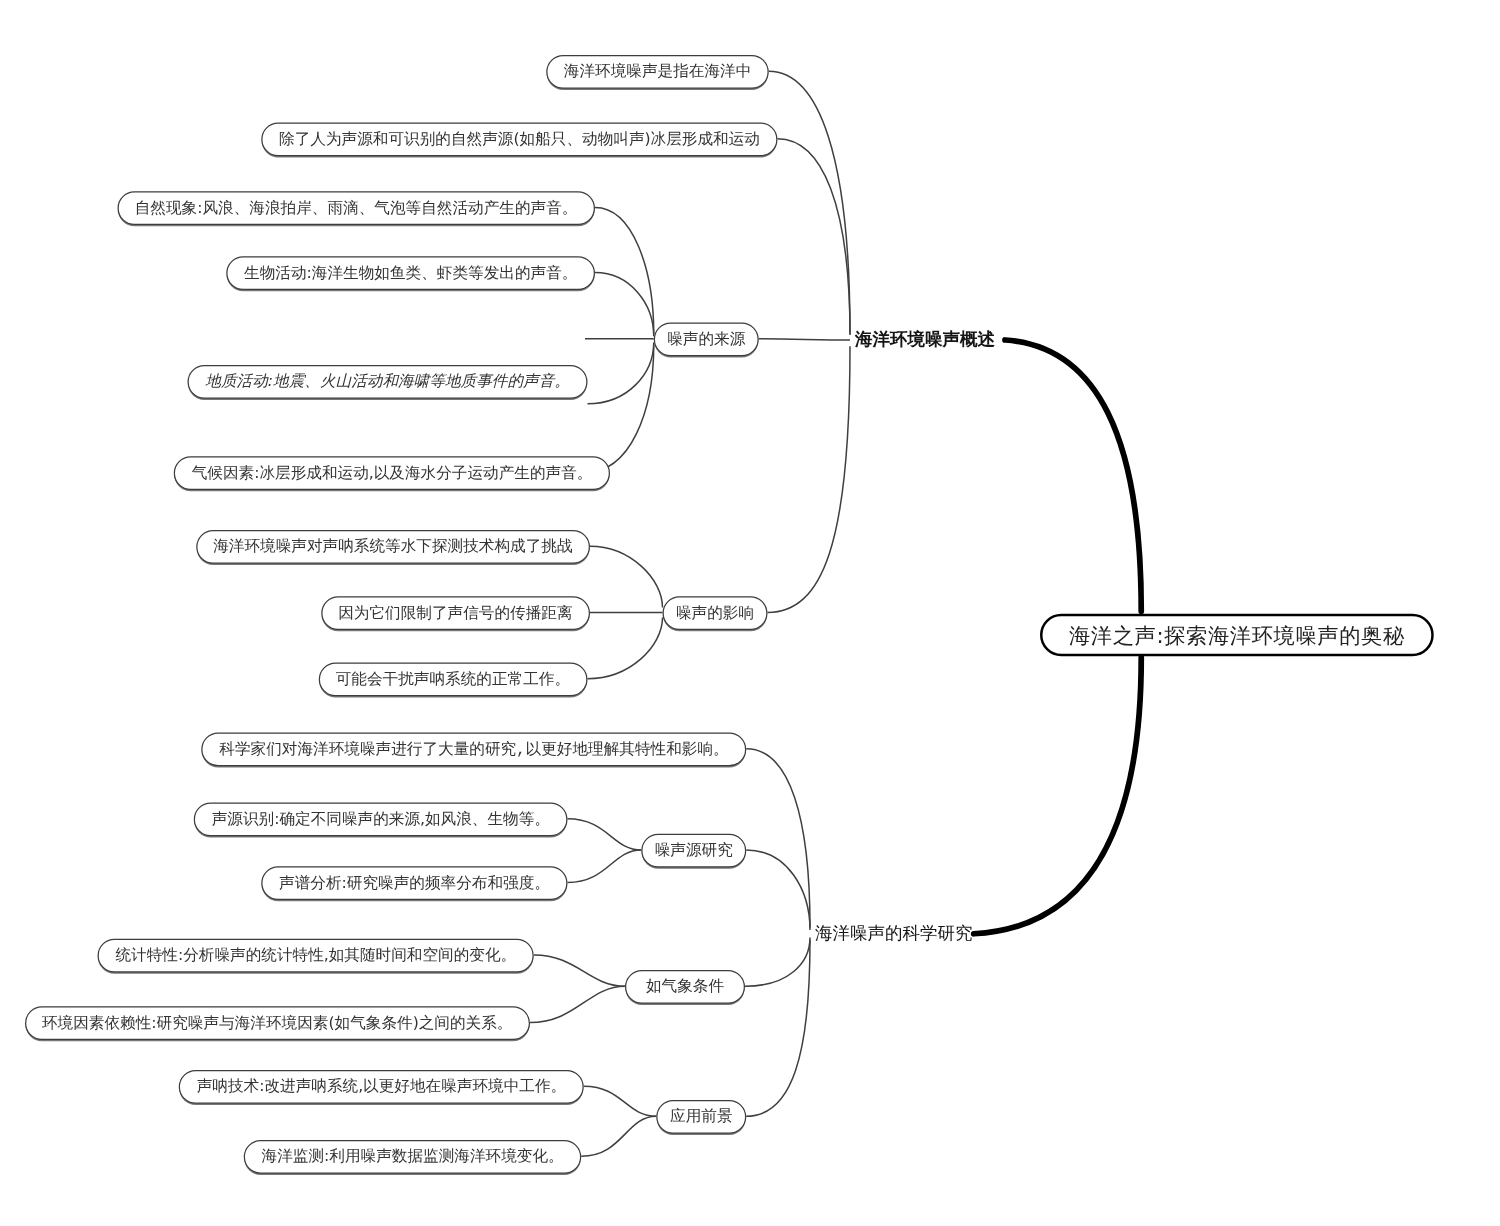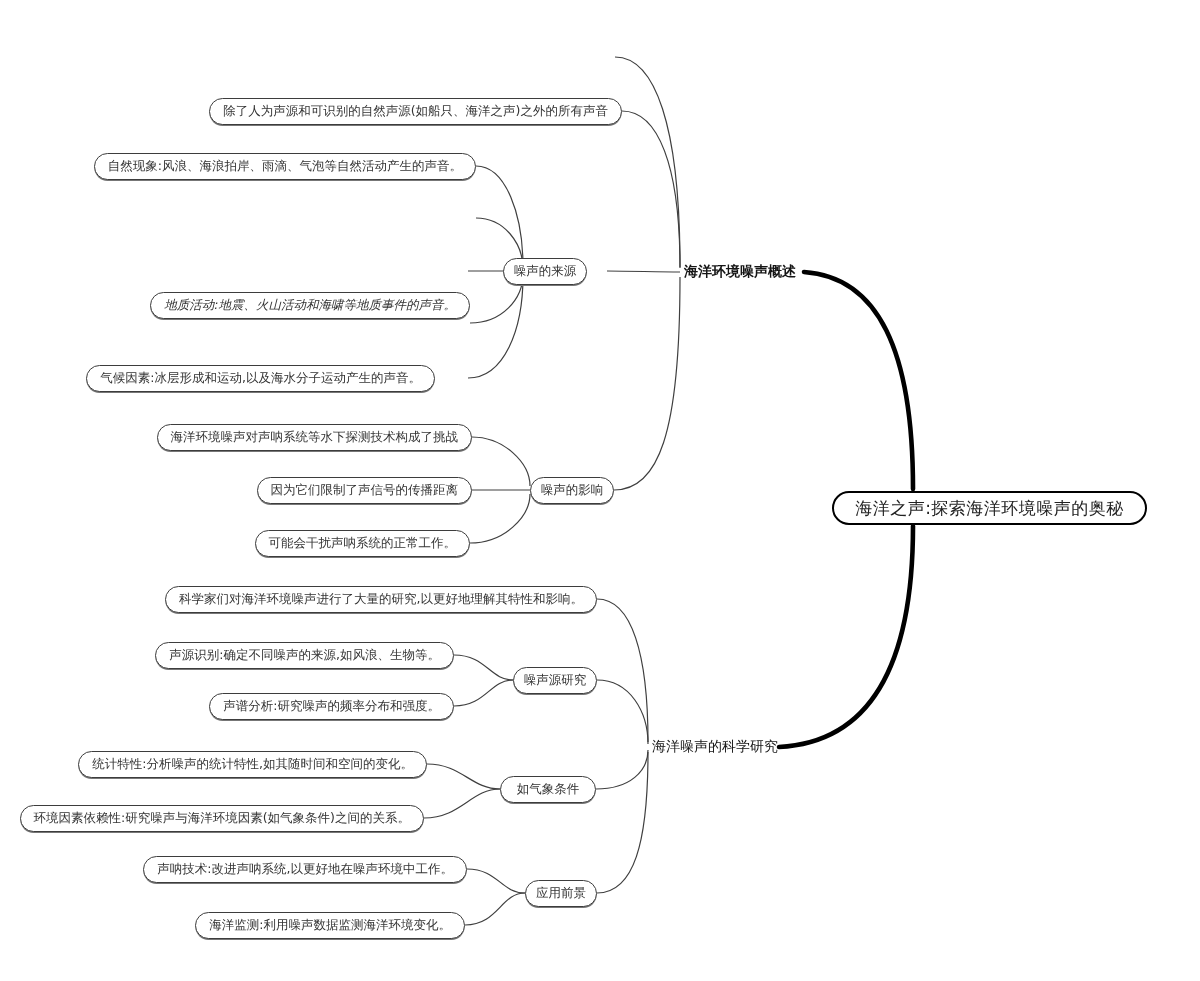--- a/index.html
+++ b/index.html
@@ -77,51 +77,57 @@
     <span>海洋之声:探索海洋环境噪声的奥秘</span>
   </div>
 
   <div class="node l1" style="left:684px;top:262px;width:120px;font-weight:bold;">
     <span>海洋环境噪声概述</span>
   </div>
   <div class="node l1" style="left:652px;top:737px;width:127px;text-align:right;">
     <span>海洋噪声的科学研究</span>
   </div>
 
+  <div class="node leaf" style="right:585px;top:43.5px;">
+    <span>海洋环境噪声是指在海洋中</span>
+  </div>
   <div class="node leaf" style="right:578px;top:97.5px;">
-    <span>除了人为声源和可识别的自然声源(如船只、海洋之声)之外的所有声音</span>
+    <span>除了人为声源和可识别的自然声源(如船只、动物叫声)冰层形成和运动</span>
   </div>
 
-  <div class="node parent" style="left:503px;top:257.5px;width:84px;">
+  <div class="node parent" style="left:523px;top:257.5px;width:84px;">
     <span>噪声的来源</span>
   </div>
   <div class="node leaf" style="right:724px;top:152.5px;">
     <span>自然现象:风浪、海浪拍岸、雨滴、气泡等自然活动产生的声音。</span>
   </div>
+  <div class="node leaf" style="right:724px;top:204.5px;">
+    <span>生物活动:海洋生物如鱼类、虾类等发出的声音。</span>
+  </div>
   <div class="node leaf" style="right:730px;top:292px;font-style:italic;">
     <span>地质活动:地震、火山活动和海啸等地质事件的声音。</span>
   </div>
-  <div class="node leaf" style="right:765px;top:364.5px;">
+  <div class="node leaf" style="right:712px;top:364.5px;">
     <span>气候因素:冰层形成和运动,以及海水分子运动产生的声音。</span>
   </div>
 
   <div class="node parent" style="left:530px;top:476.5px;width:84px;">
     <span>噪声的影响</span>
   </div>
   <div class="node leaf" style="right:728px;top:423.5px;">
     <span>海洋环境噪声对声呐系统等水下探测技术构成了挑战</span>
   </div>
   <div class="node leaf" style="right:728px;top:476.5px;">
     <span>因为它们限制了声信号的传播距离</span>
   </div>
   <div class="node leaf" style="right:730px;top:529.5px;">
     <span>可能会干扰声呐系统的正常工作。</span>
   </div>
 
-  <div class="node leaf" style="right:603px;top:585.5px;">
+  <div class="node leaf" style="right:603px;top:585.5px;font-family:Liberation Mono, monospace;">
     <span>科学家们对海洋环境噪声进行了大量的研究,以更好地理解其特性和影响。</span>
   </div>
 
   <div class="node parent" style="left:513px;top:666.5px;width:84px;">
     <span>噪声源研究</span>
   </div>
   <div class="node leaf" style="right:746px;top:641.5px;align-items:center;">
     <span>声源识别:确定不同噪声的来源,如风浪、生物等。</span>
   </div>
   <div class="node leaf" style="right:746px;top:692.5px;">

